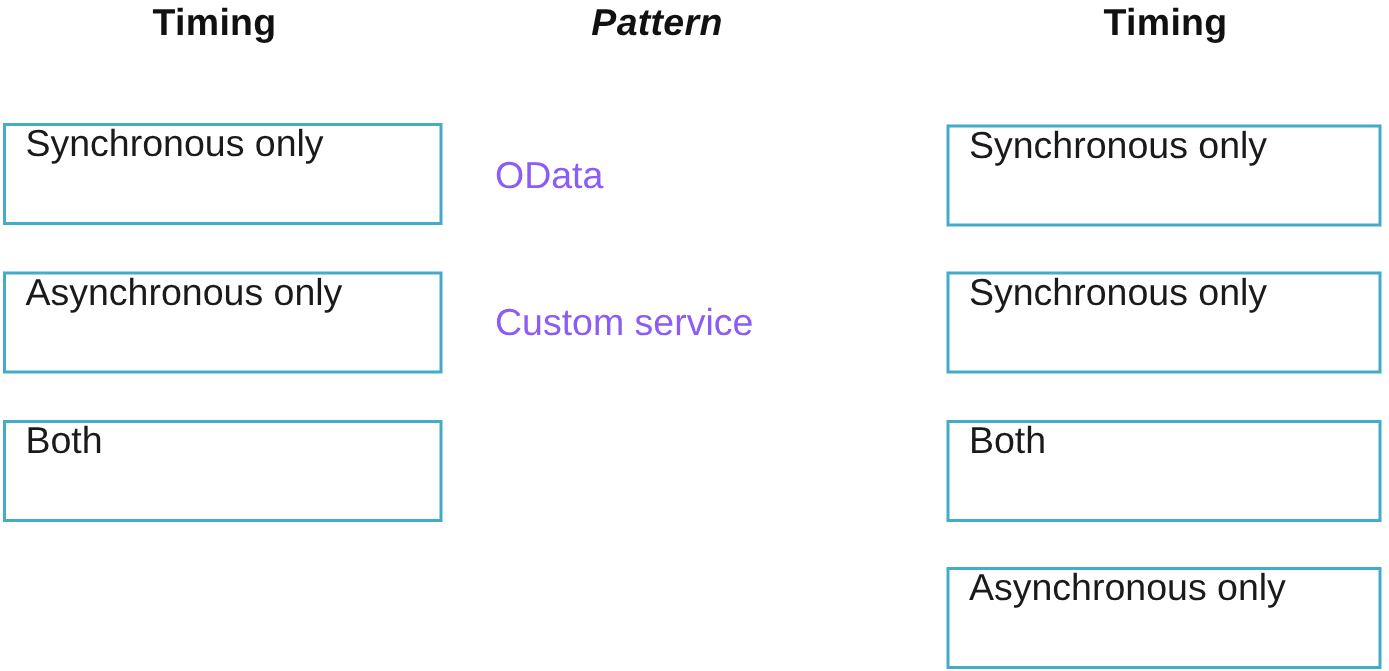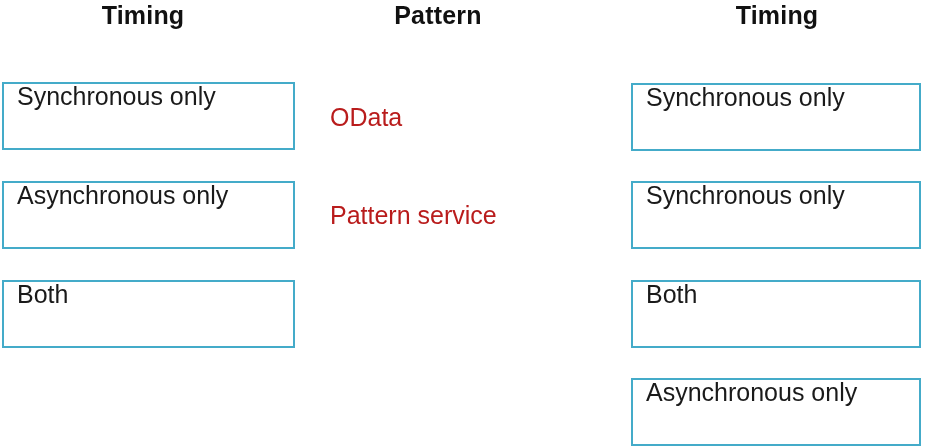--- a/index.html
+++ b/index.html
@@ -25,21 +25,21 @@
     position: absolute;
     font-size: 25px;
     font-weight: bold;
     letter-spacing: 0.2px;
     color: #111111;
     white-space: nowrap;
     text-align: center;
     line-height: 1;
   }
   #hdr-left   { left: 43px;  top: 3px;  width: 200px; }
-  #hdr-middle { left: 338px; top: 3px;  width: 200px; }
+  #hdr-middle { left: 338px; top: 3px;  width: 200px; font-style: italic; }
   #hdr-right  { left: 677px; top: 3px;  width: 200px; }
 
   
   .opt-box {
     position: absolute;
     box-sizing: border-box;
     border: 2px solid #44abc9;
     background: #ffffff;
     display: flex;
     padding-left: 13px;
@@ -78,21 +78,21 @@
     position: absolute;
     left: 330px;
     width: 272px;
     height: 68px;
     display: flex;
     align-items: center;
     justify-content: flex-start;
   }
   .pattern-row .pattern-label {
     font-size: 25px;
-    color: #b91c1c;
+    color: #8b5cf6;
     white-space: nowrap;
     line-height: 1;
   }
   #pattern-row-0 { top: 83px;  }
   #pattern-row-1 { top: 181px; }
   #pattern-row-2 { top: 280px; }
   #pattern-row-3 { top: 378px; }
 </style>
 </head>
 <body>
@@ -115,21 +115,21 @@
 
   <div class="opt-box left-box" id="left-box-2" style="border-color: rgb(68, 171, 201); background: rgb(255, 255, 255);">
     <span class="opt-label">Both</span>
   </div>
 
   <div class="pattern-row" id="pattern-row-0">
     <span class="pattern-label">OData</span>
   </div>
 
   <div class="pattern-row" id="pattern-row-1">
-    <span class="pattern-label">Pattern service</span>
+    <span class="pattern-label">Custom service</span>
   </div>
 
 
 
   <div class="opt-box right-box" id="right-box-0" style="border-color: rgb(68, 171, 201); background: rgb(255, 255, 255);">
     <span class="opt-label">Synchronous only</span>
   </div>
 
   <div class="opt-box right-box" id="right-box-1" style="border-color: rgb(68, 171, 201); background: rgb(255, 255, 255);">
     <span class="opt-label">Synchronous only</span>

